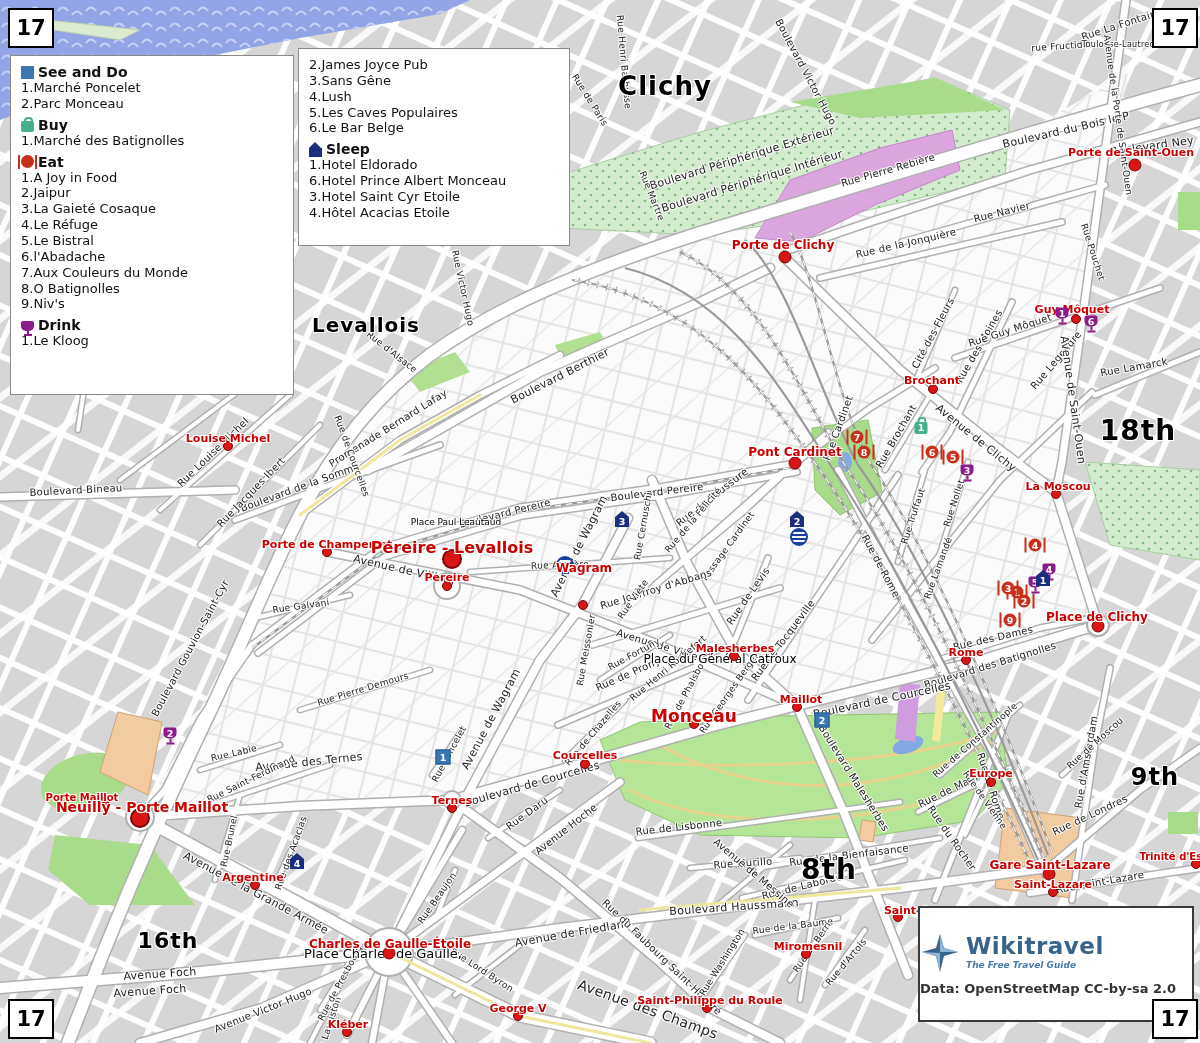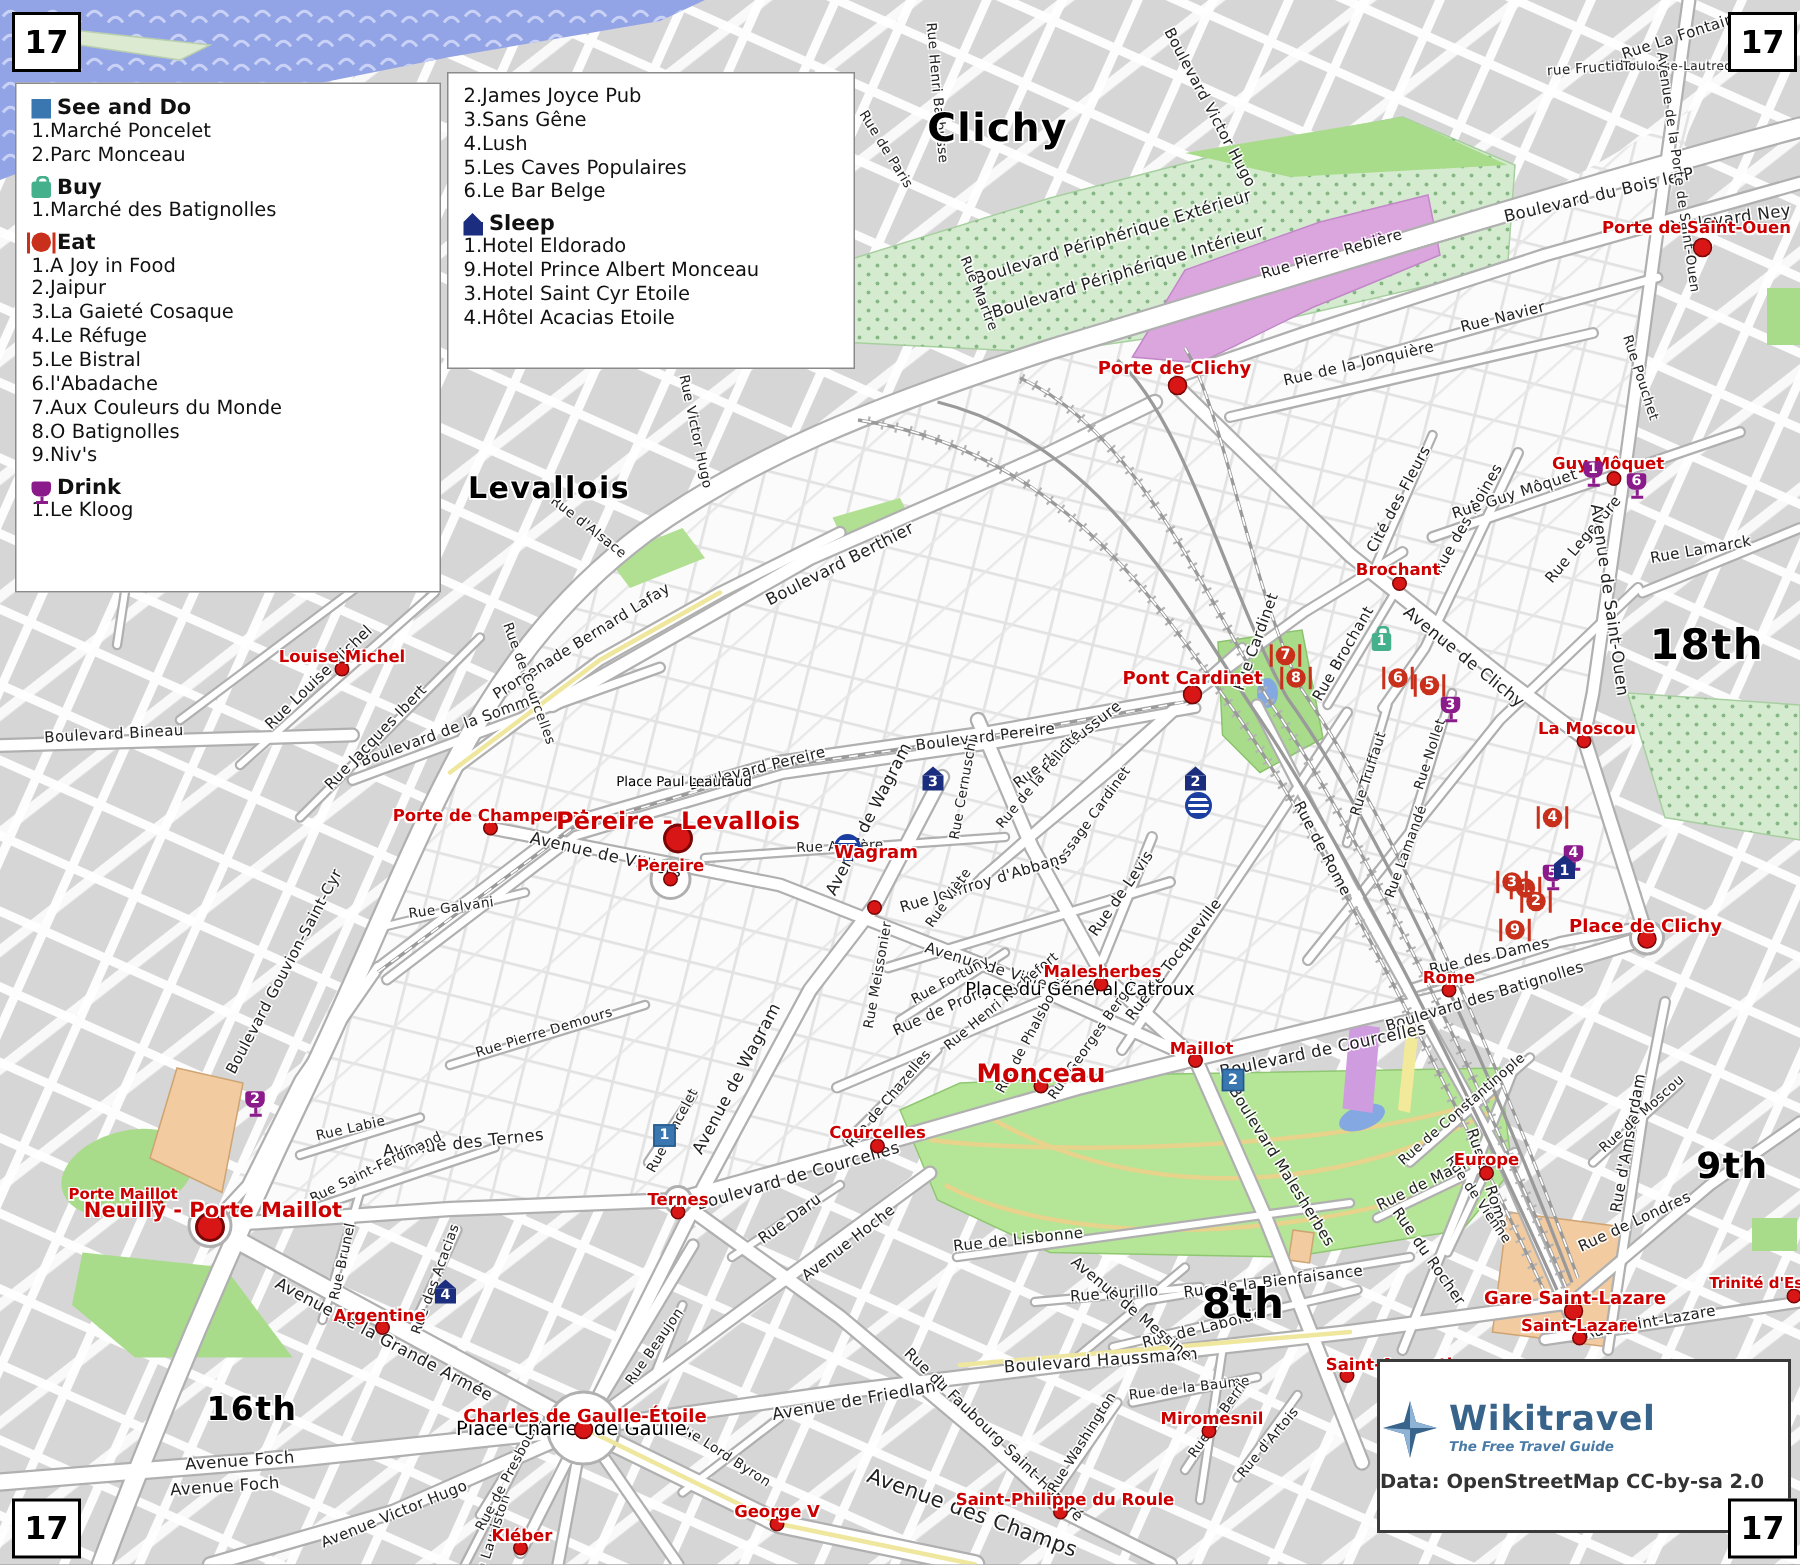--- a/index.html
+++ b/index.html
@@ -639,21 +639,21 @@
       <div class="lg-item">2.James Joyce Pub</div>
       <div class="lg-item">3.Sans Gêne</div>
       <div class="lg-item">4.Lush</div>
       <div class="lg-item">5.Les Caves Populaires</div>
       <div class="lg-item">6.Le Bar Belge</div>
       <div class="lg-head">
         <span class="lg-ic sleep"></span>
         <span>Sleep</span>
       </div>
       <div class="lg-item">1.Hotel Eldorado</div>
-      <div class="lg-item">9.Hotel Prince Albert Monceau</div>
+      <div class="lg-item">6.Hotel Prince Albert Monceau</div>
       <div class="lg-item">3.Hotel Saint Cyr Etoile</div>
       <div class="lg-item">4.Hôtel Acacias Etoile</div>
     </div>
 
   <div id="attrib">
     <div class="logo-row">
       <svg width="40" height="40" viewBox="0 0 40 40">
         <path d="M20 1 L24 15 L38 19 L24 23 L20 39 L16 23 L2 19 L16 15 Z" fill="#38648c"></path>
         <path d="M20 1 L24 15 L38 19 L20 19 Z" fill="#8fb3d4"></path>
         <path d="M20 39 L16 23 L2 19 L20 20 Z" fill="#8fb3d4"></path>

